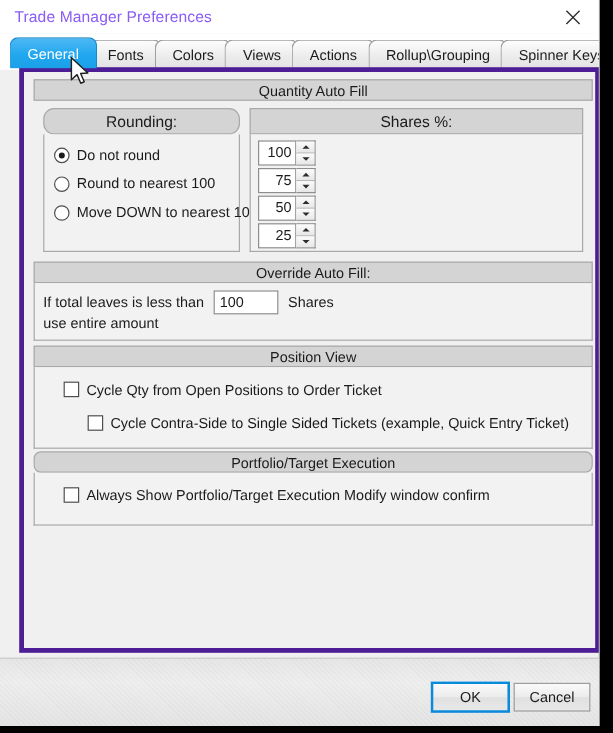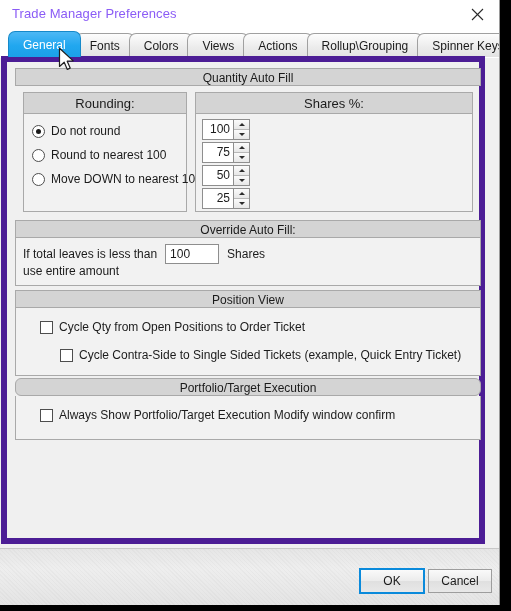--- a/index.html
+++ b/index.html
@@ -105,26 +105,26 @@
     left: 0;
     bottom: 0;
     width: 500px;
     height: 1px;
     background: #ffffff;
   }
 
   
   .content {
     position: absolute;
-    left: 1px;
+    left: 16px;
     top: 56px;
     width: 484px;
     height: 488px;
     background: #f0f0f0;
-    border: 6px solid #4c1d95;
+    border: 4px solid #4c1d95;
     box-sizing: border-box;
   }
 
   .group {
     position: absolute;
     box-sizing: border-box;
   }
   .group-header {
     height: 18px;
     line-height: 18px;
@@ -153,21 +153,21 @@
     height: 126px;
   }
 
   .subgroup { position: absolute; top: 0; box-sizing: border-box; }
   .subgroup .group-header {
     font-size: 13px;
     height: 22px;
     line-height: 21px;
   }
   #rounding { left: 8px; width: 164px; }
-  #rounding .group-header { width: 164px; }
+  #rounding .group-header { width: 164px; border-radius: 9px; }
   #rounding .group-body { width: 164px; height: 98px; }
 
   #defaultpct { left: 180px; width: 278px; }
   #defaultpct .group-header { width: 278px; }
   #defaultpct .group-body { width: 278px; height: 98px; }
 
   
   .radio-row {
     position: relative;
     display: flex;
@@ -290,21 +290,21 @@
   #posview .group-body { width: 466px; height: 68px; }
 
   
   #portexec { left: 8px; top: 316px; width: 466px; }
   #portexec .group-header { width: 466px; border-radius: 6px; }
   #portexec .group-body { width: 466px; height: 44px; }
 
   .check-row {
     position: absolute;
     display: flex;
-    align-items: flex-end;
+    align-items: flex-start;
     cursor: default;
   }
   .checkbox {
     width: 13px;
     height: 13px;
     border: 1px solid #4e4e4e;
     background: #ffffff;
     box-sizing: border-box;
     flex: 0 0 auto;
     margin-right: 6px;

